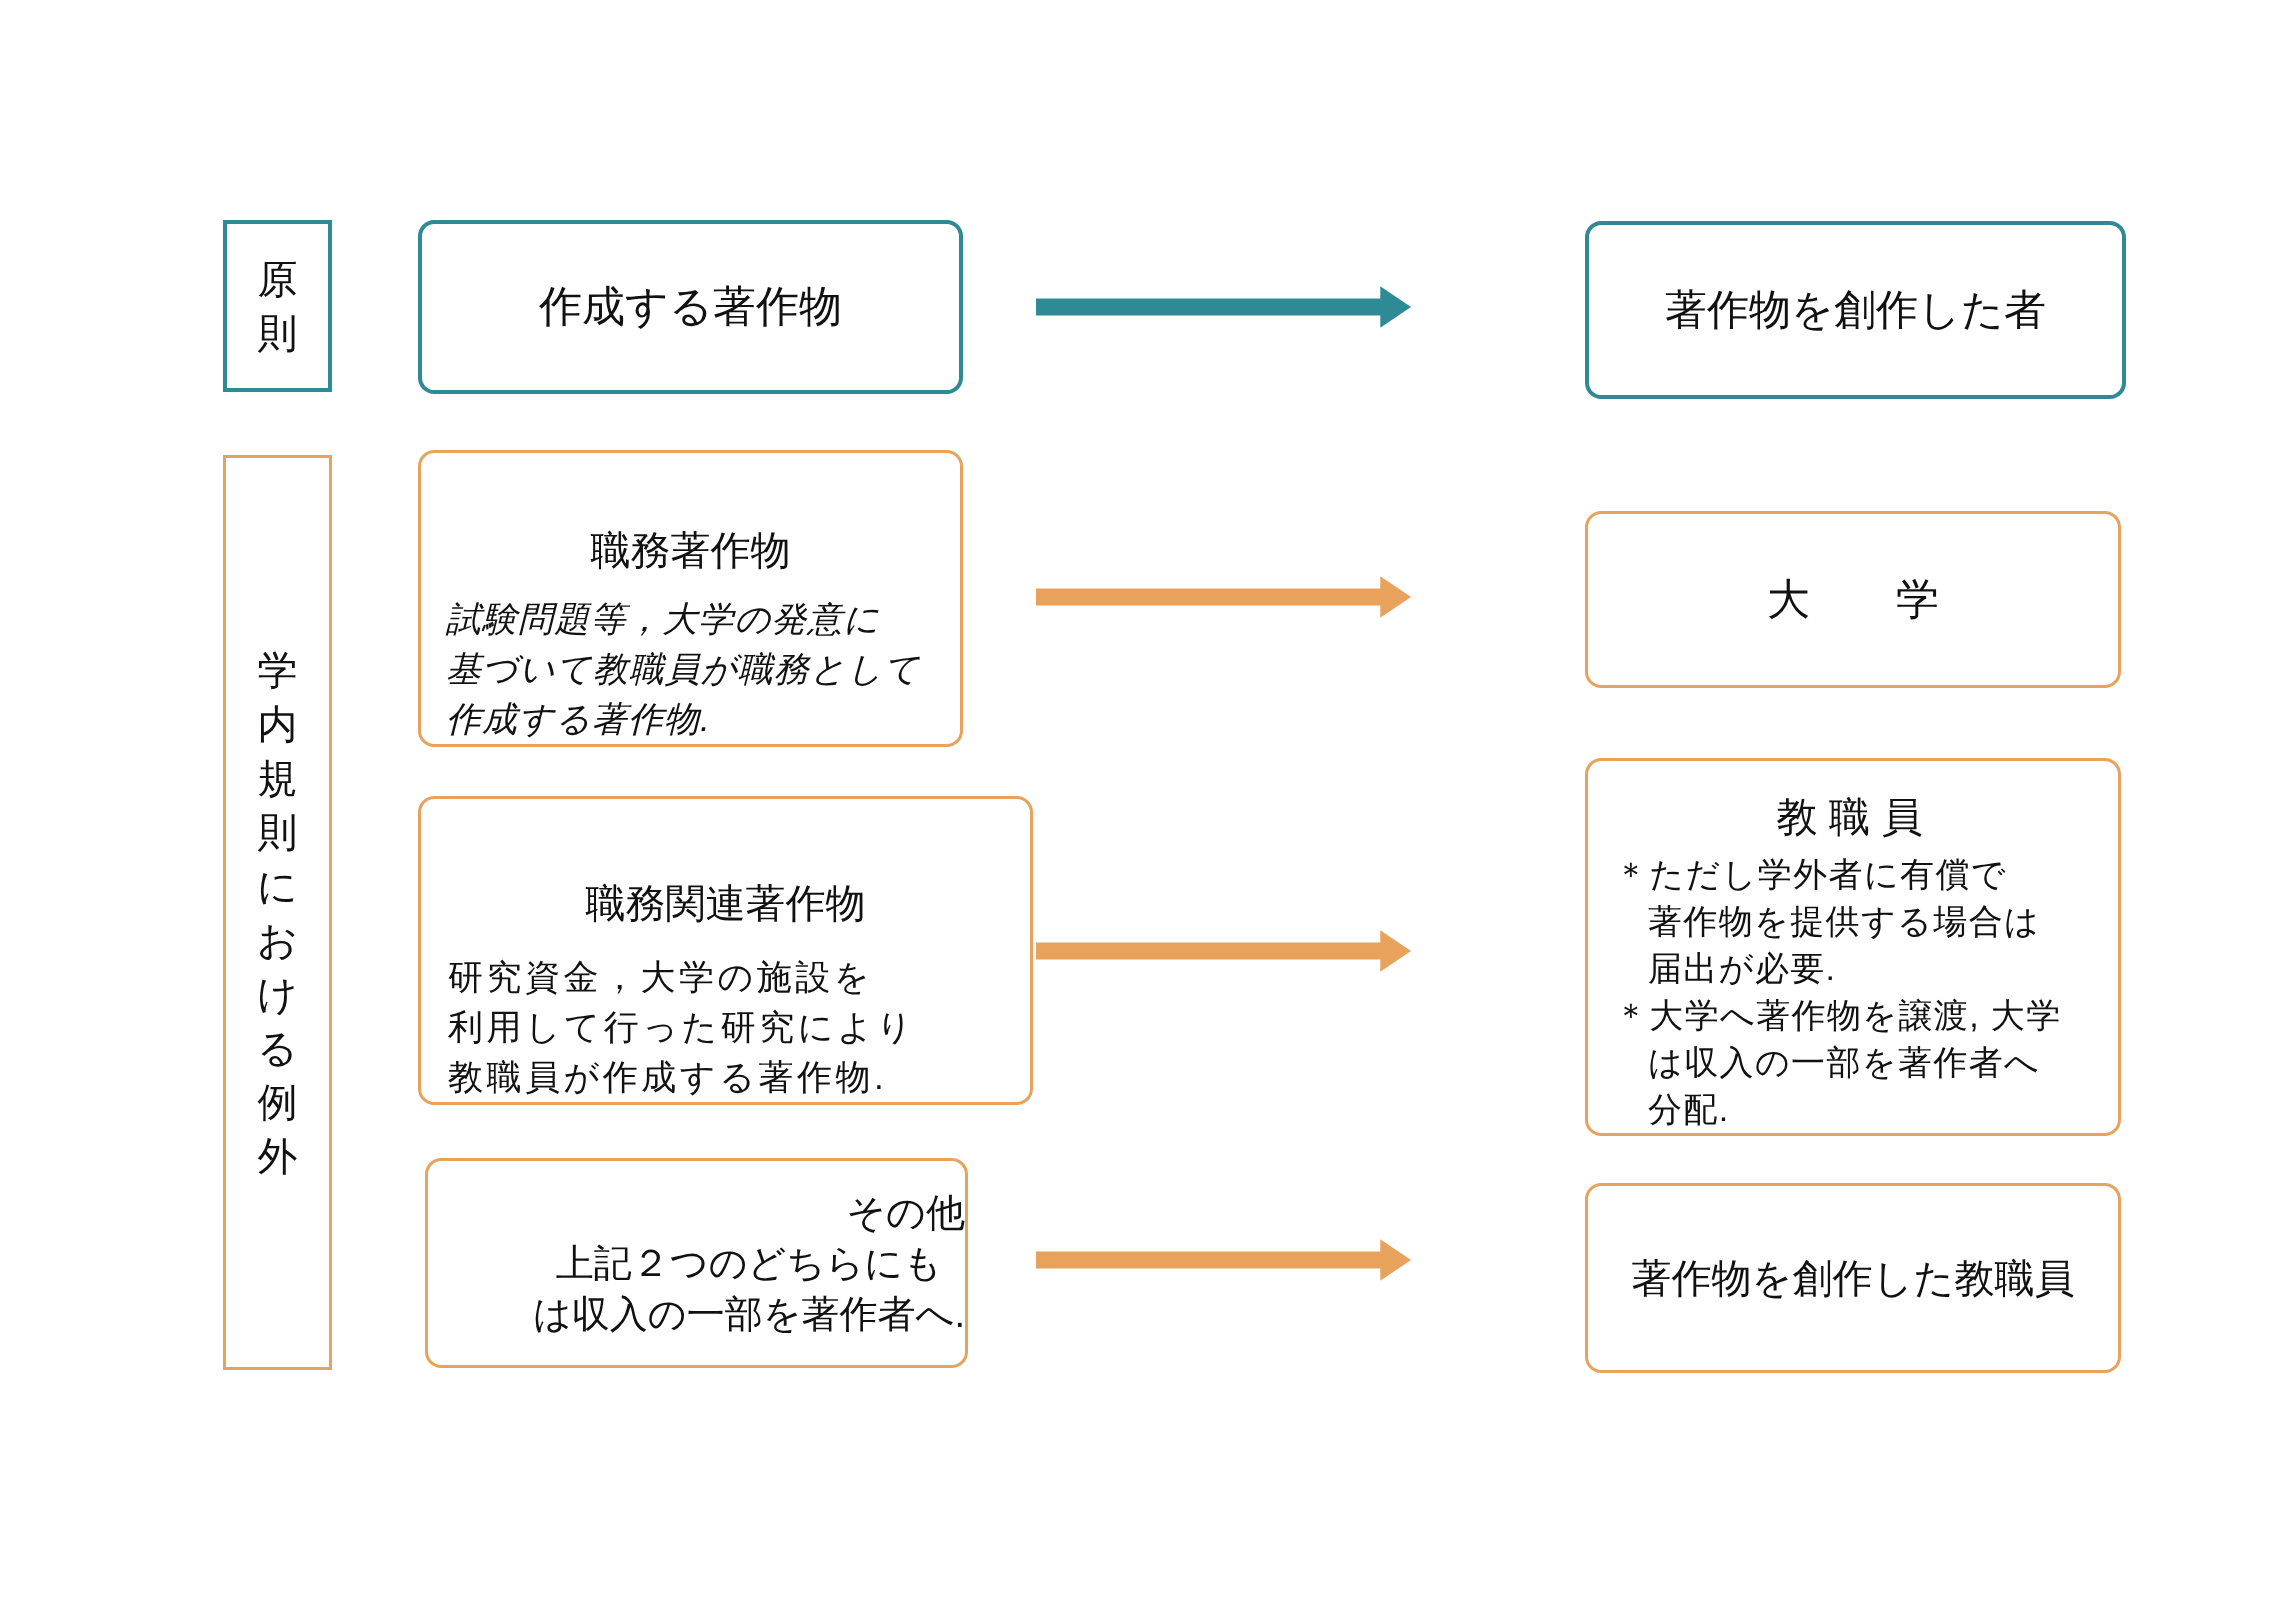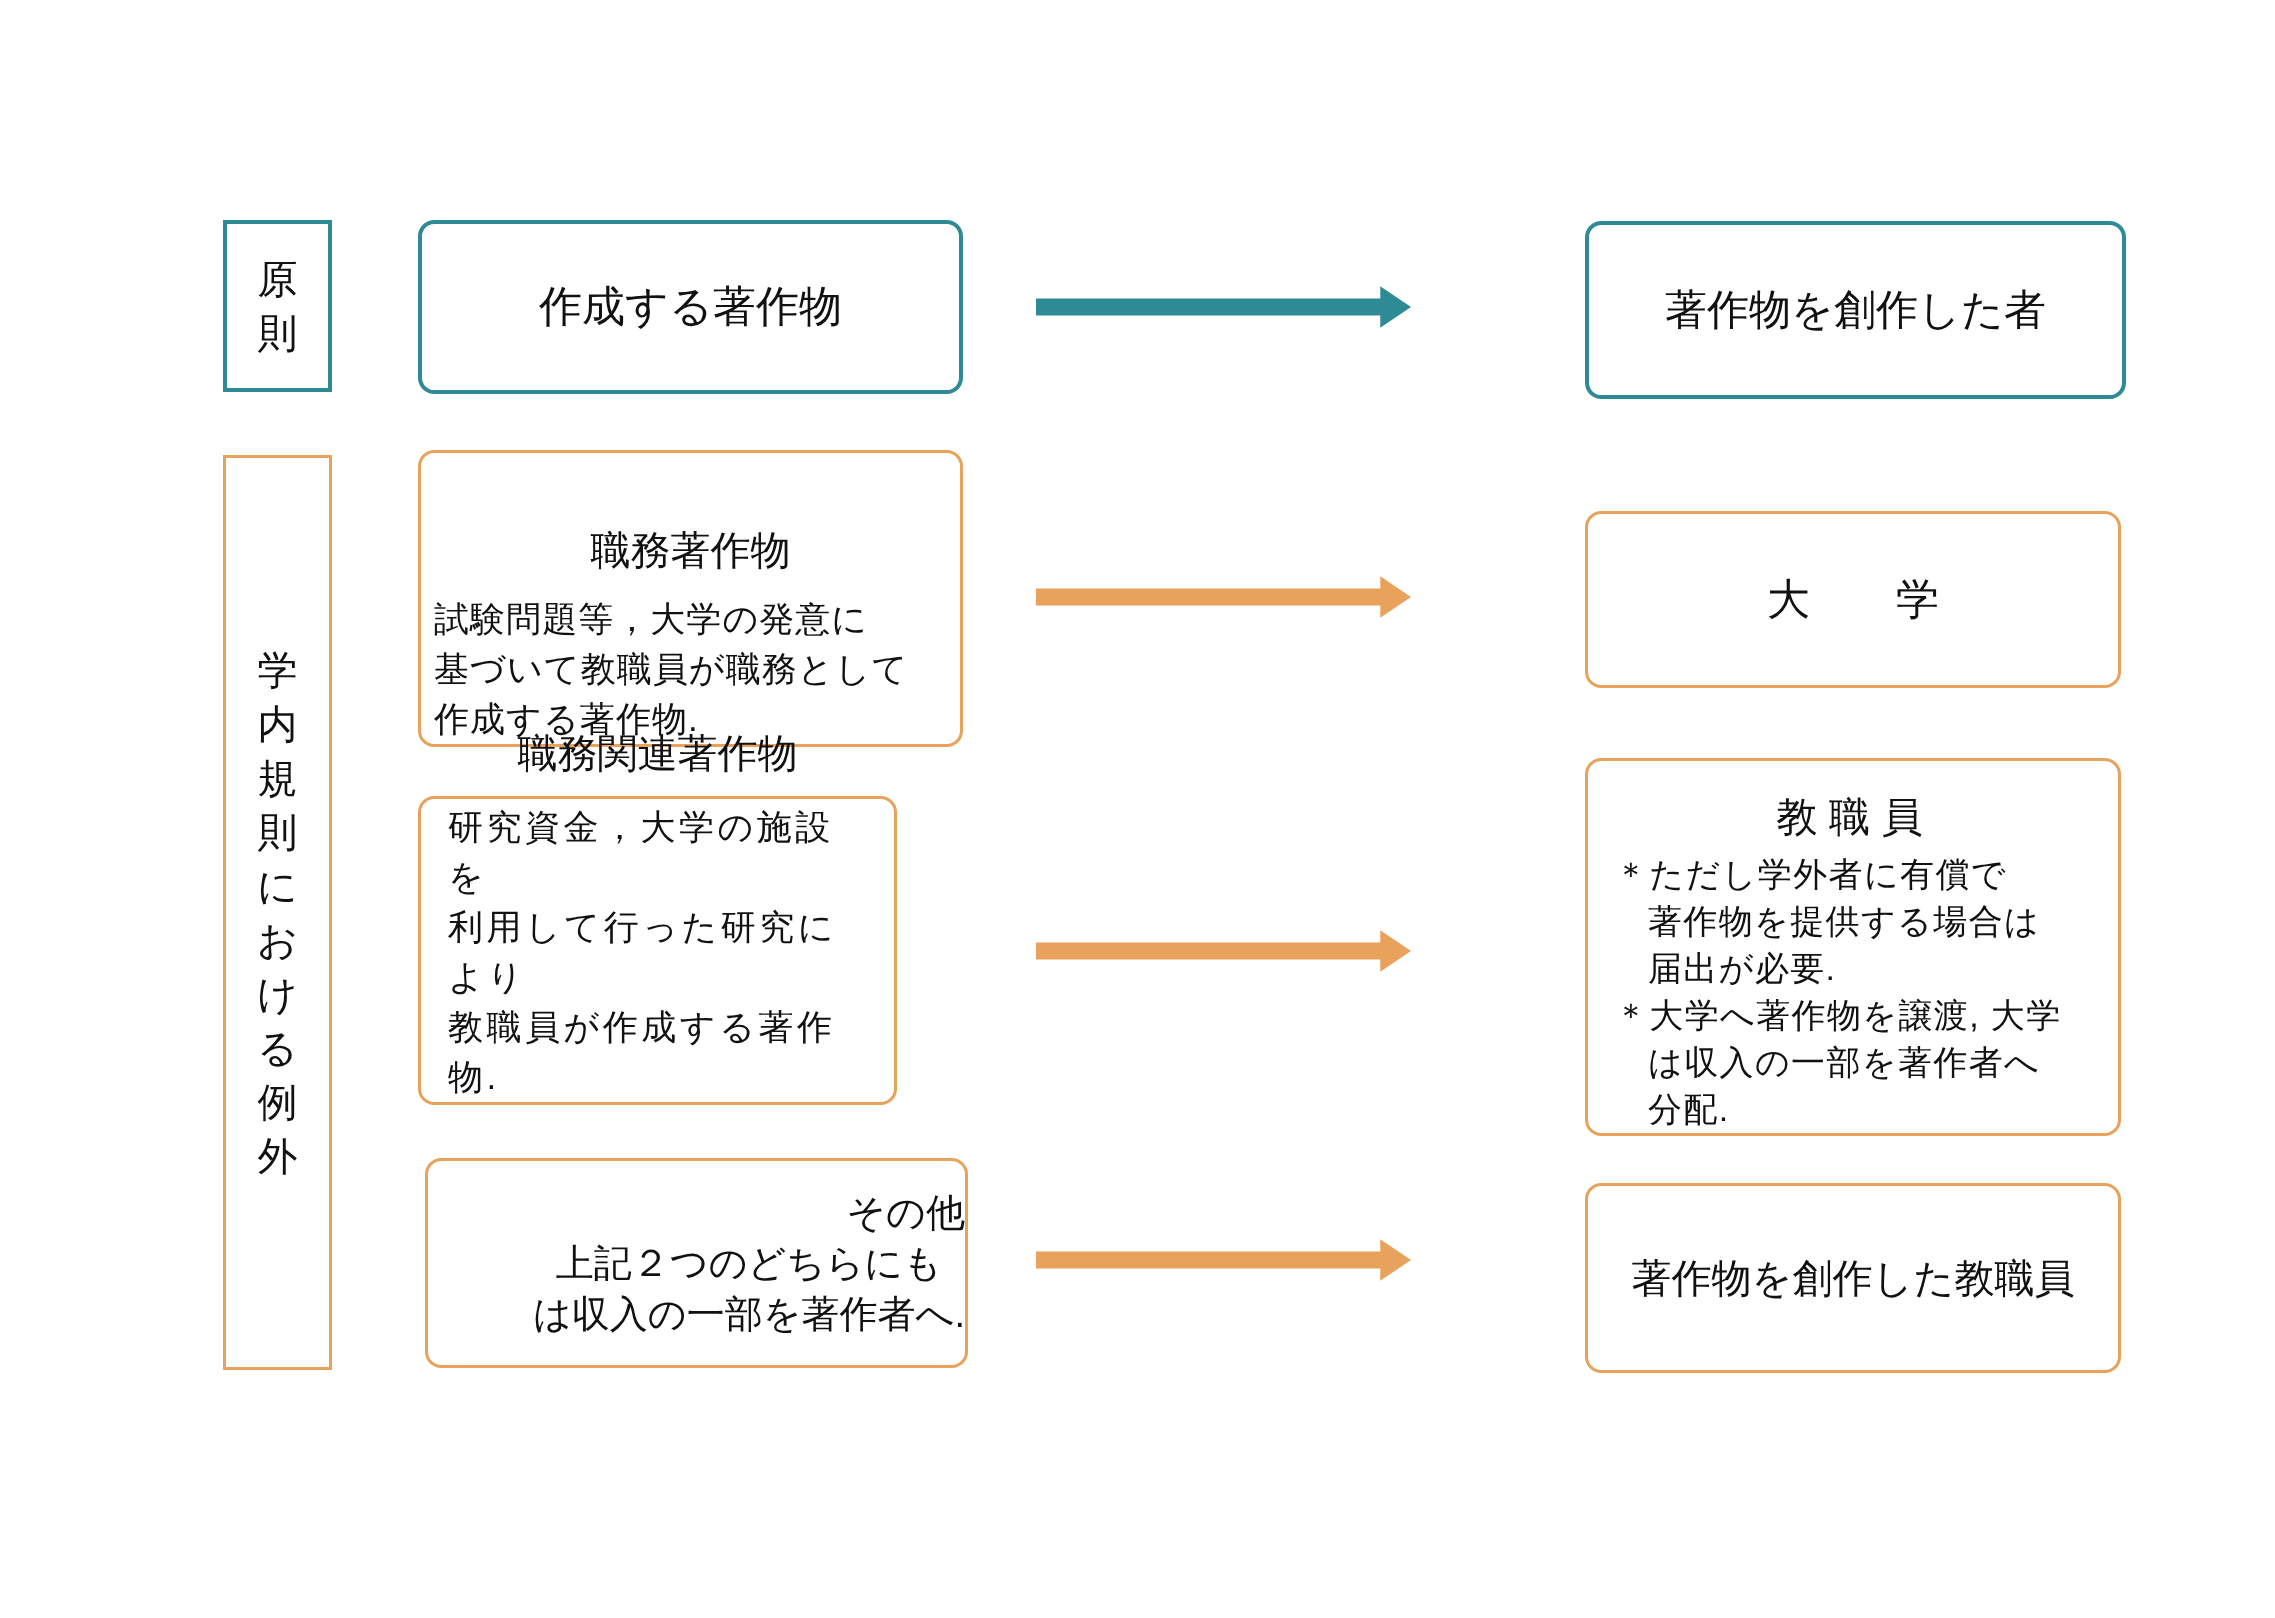--- a/index.html
+++ b/index.html
@@ -27,21 +27,21 @@
     text-align:center;
     word-break:break-all;
   }
 
   
   .big-label { font-size:43px; line-height:1.2; text-align:center; white-space:pre; }
 
   
   .card-title { font-size:40px; line-height:1.2; text-align:center; white-space:pre; }
   .card-body  { font-size:35px; line-height:50px; white-space:pre-line; }
-  .body-tight { letter-spacing:0.03em; padding:0 13px; }
+  .body-tight { letter-spacing:0.03em; padding:0 25px;font-style:italic; }
   .body-wide  { letter-spacing:0.10em; padding:0 27px; }
 
   
   .other-body { font-size:38px; line-height:51px; white-space:pre-line; text-align:center; }
 
   
   .note {
     font-size:34px; line-height:47px;
     letter-spacing:0.04em;
     white-space:pre-line;
@@ -83,21 +83,21 @@
   </div>
 
   <svg class="arrow" style="left:1036px; top:576px;" viewBox="0 0 415 46" aria-hidden="true">
     <path d="M0 13.5 H381 V0 L415 23 L381 46 V32.5 H0 Z" fill="#E8A25B"></path>
   </svg>
 
   <div class="box orange-border round center-both" style="left:1585px; top:511px; width:536px; height:177px;">
     <div class="big-label" style="font-size:43px;">大　　学</div>
   </div>
 
-  <div class="box orange-border round" style="left:418px; top:796px; width:479px; height:309px; padding-top:34px;">
+  <div class="box orange-border round" style="left:418px; top:796px; width:615px; height:309px; padding-top:34px;">
     <div class="card-title" style="margin-bottom:25px;">職務関連著作物</div>
     <div class="card-body body-wide">研究資金，大学の施設を
 利用して行った研究により
 教職員が作成する著作物.</div>
   </div>
 
   <svg class="arrow" style="left:1036px; top:930px;" viewBox="0 0 415 46" aria-hidden="true">
     <path d="M0 13.5 H381 V0 L415 23 L381 46 V32.5 H0 Z" fill="#E8A25B"></path>
   </svg>
 

